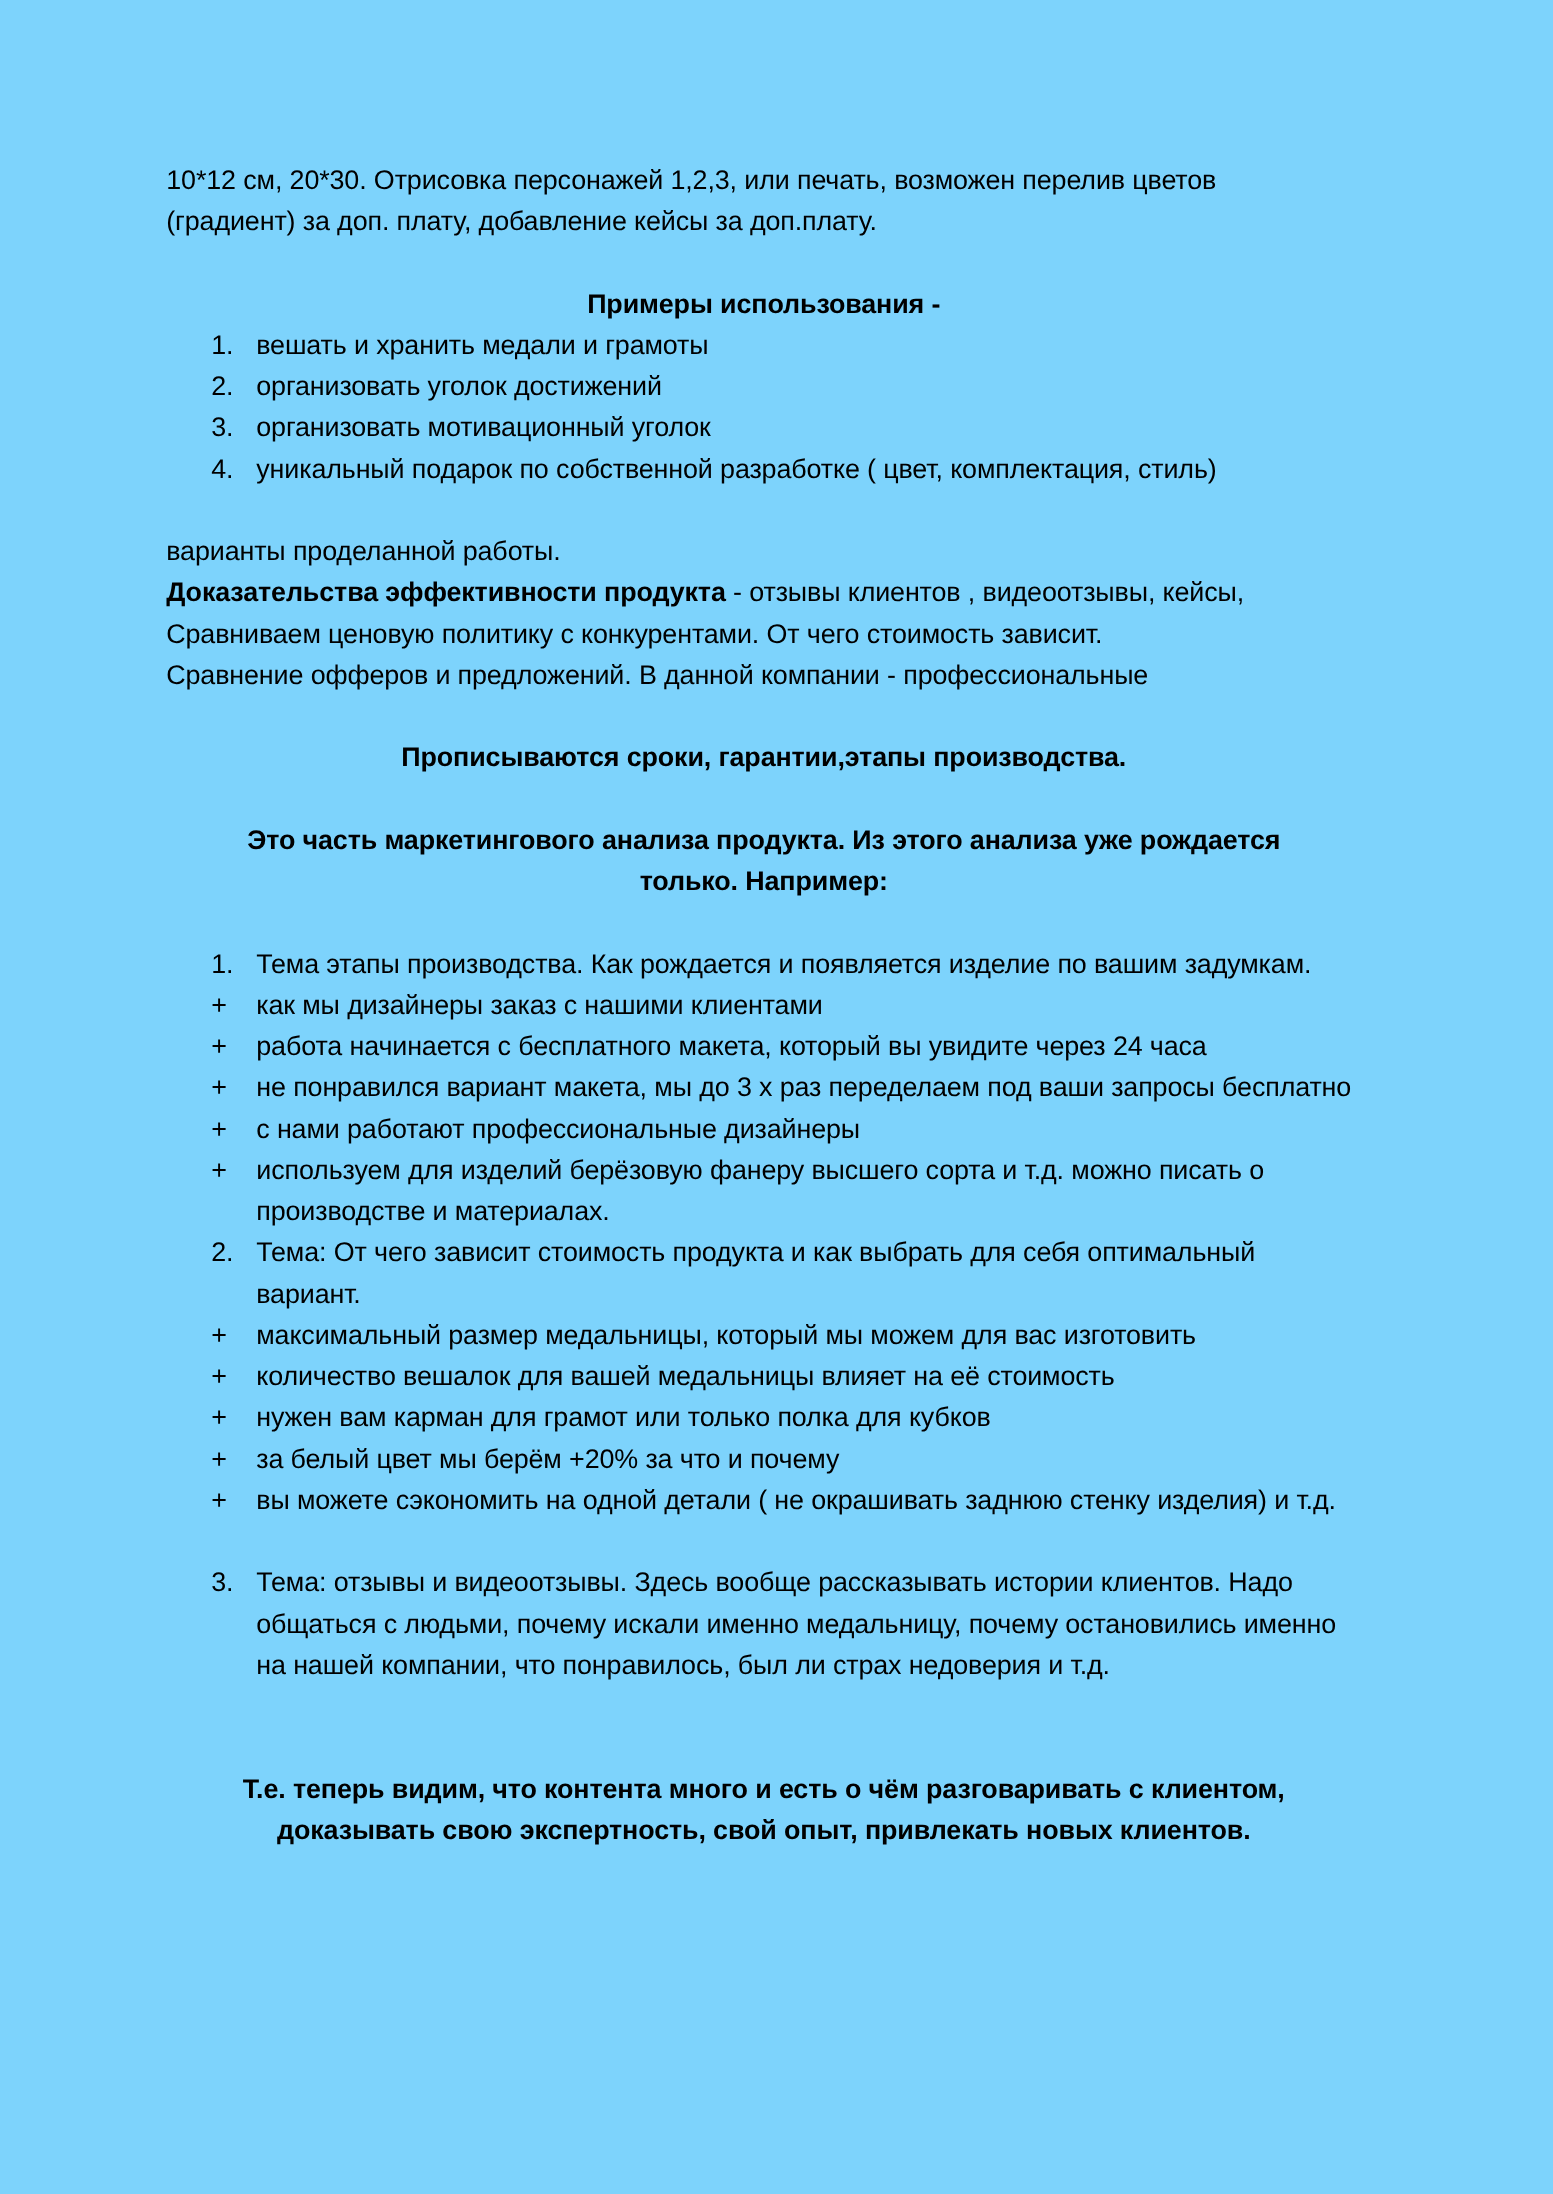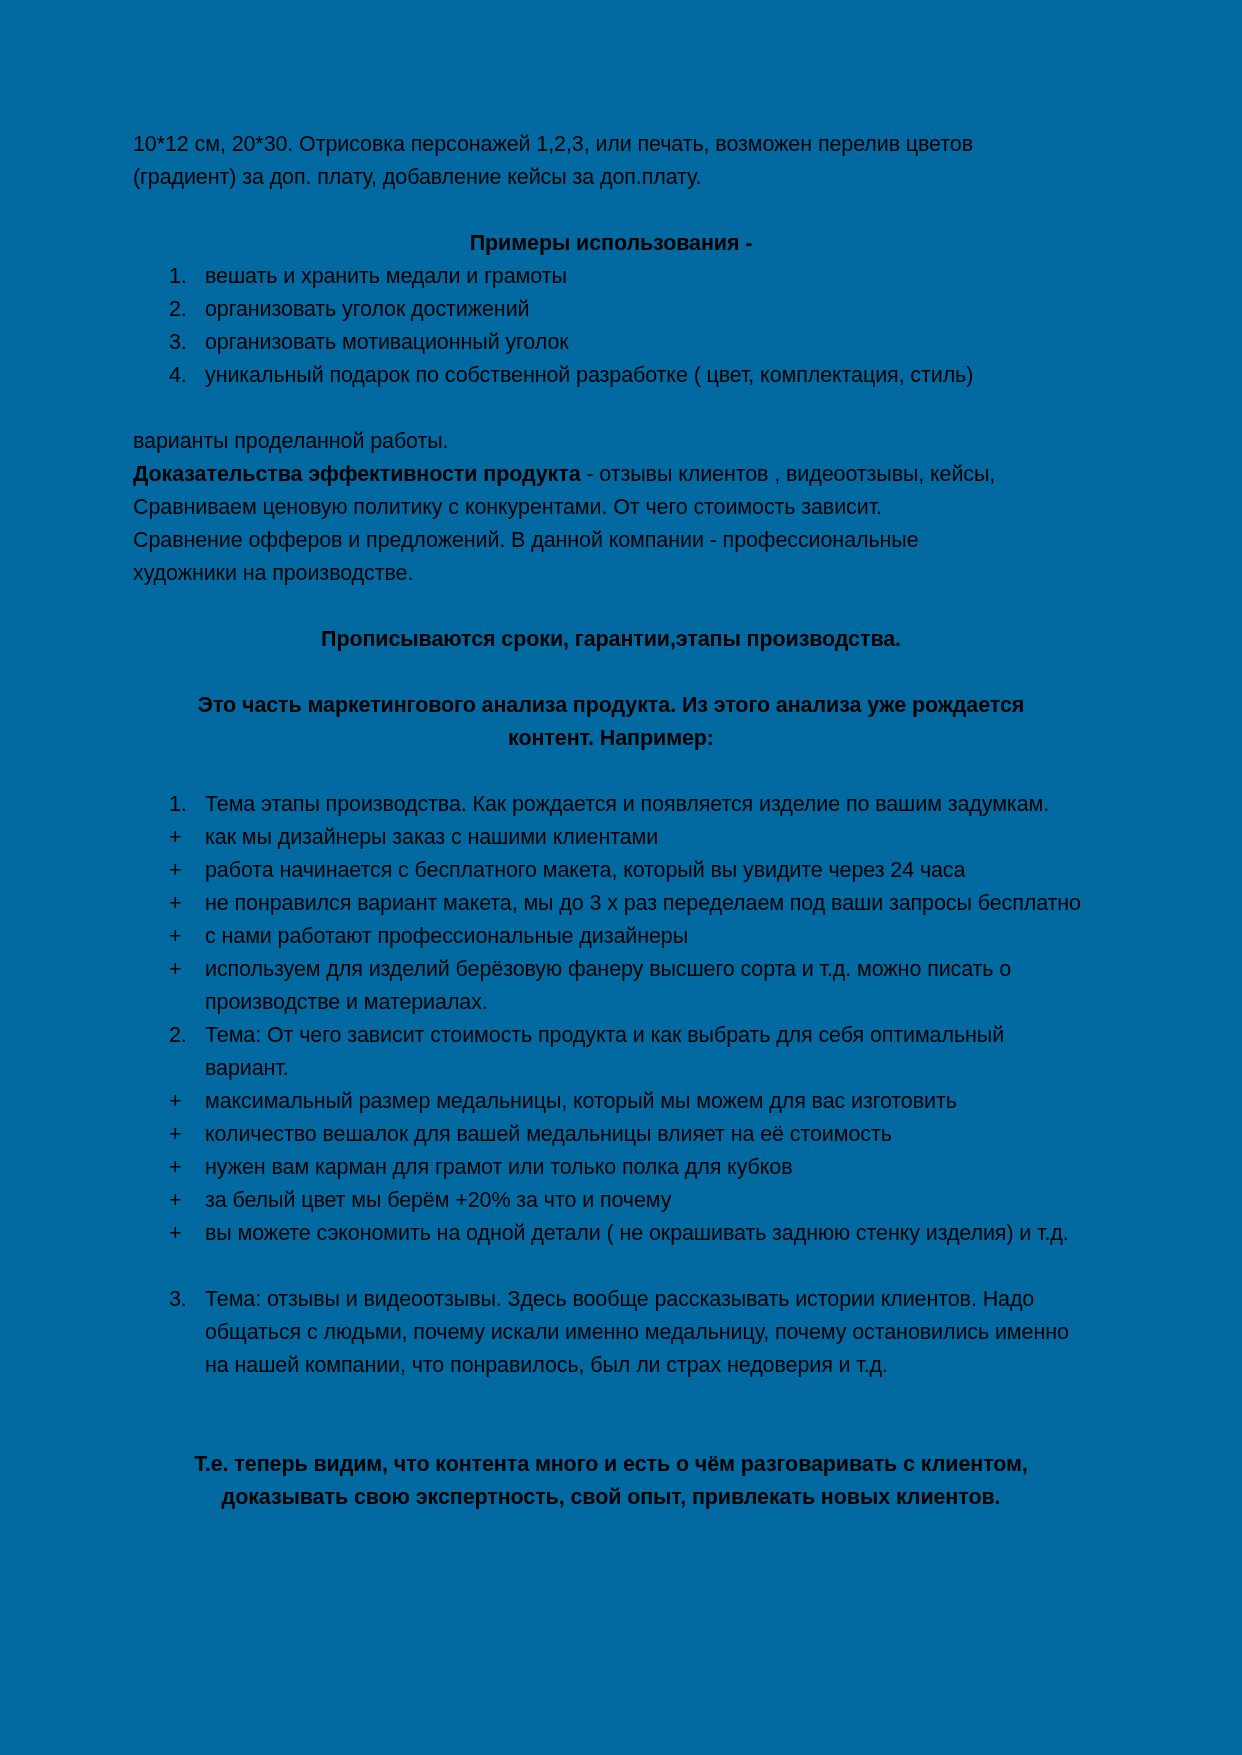--- a/index.html
+++ b/index.html
@@ -9,21 +9,21 @@
     background: #ffffff;
   }
   body {
     font-family: "Liberation Sans", sans-serif;
     color: #000000;
   }
   .page {
     position: relative;
     width: 1242px;
     height: 1755px;
-    background: #0369a1;
+    background: #7dd3fc;
     box-sizing: border-box;
     overflow: hidden;
   }
   .content {
     position: absolute;
     left: 133px;
     top: 128px;
     width: 956px;
   }
   p.para {
@@ -111,30 +111,29 @@
         <span class="li-text">уникальный подарок по собственной разработке ( цвет, комплектация, стиль)</span>
       </li>
     </ol>
 
     <div class="spacer-md"></div>
 
     <p class="para">варианты проделанной работы.</p>
     <p class="para"><span class="lead-run">Доказательства эффективности продукта</span><span class="tail-run"> - отзывы клиентов , видеоотзывы, кейсы,</span></p>
     <p class="para">Сравниваем ценовую политику с конкурентами. От чего стоимость зависит.</p>
     <p class="para">Сравнение офферов и предложений. В данной компании - профессиональные</p>
-    <p class="para">художники на производстве.</p>
 
     <div class="spacer-md"></div>
 
     <p class="para bold">Прописываются сроки, гарантии,этапы производства.</p>
 
     <div class="spacer-md"></div>
 
     <p class="para bold">Это часть маркетингового анализа продукта. Из этого анализа уже рождается</p>
-    <p class="para bold">контент. Например:</p>
+    <p class="para bold">только. Например:</p>
 
     <div class="spacer-md"></div>
 
     <ul class="mixed-list">
       <li>
         <span class="marker">1.</span>
         <span class="li-text">Тема этапы производства. Как рождается и появляется изделие по вашим задумкам.</span>
       </li>
       <li>
         <span class="marker">+</span>

